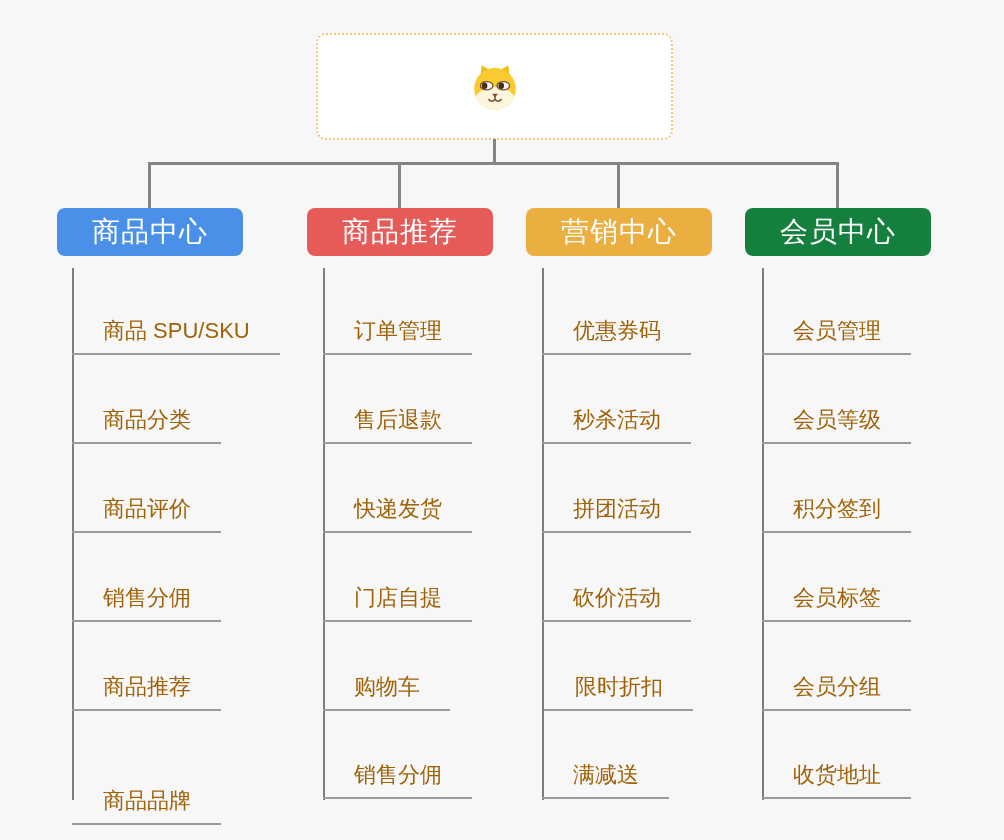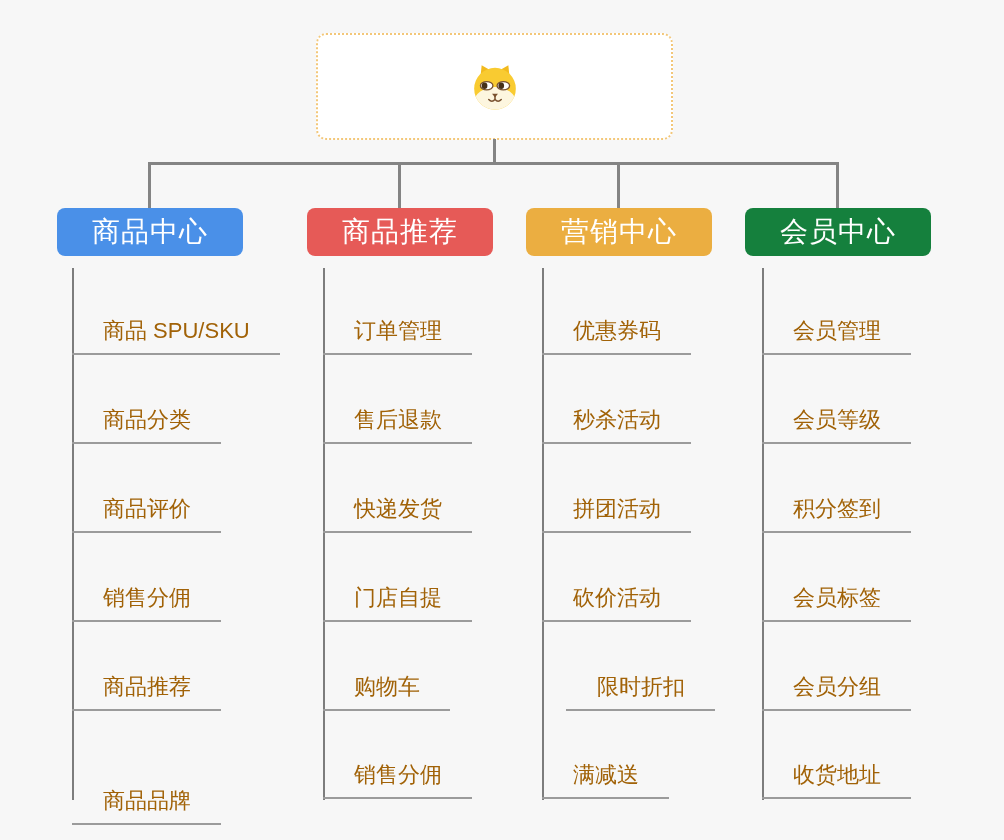--- a/index.html
+++ b/index.html
@@ -103,21 +103,21 @@
 
   <div>
     <div class="branch-box" style="left: 526px; background-color: rgb(235, 174, 65);">
       <span>营销中心</span>
     </div>
     <div class="vline" style="left:542px;top:268px;height:532px;"></div>
     <div class="item" style="left:542px;top:317px;">优惠券码</div>
     <div class="item" style="left:542px;top:406px;">秒杀活动</div>
     <div class="item" style="left:542px;top:495px;">拼团活动</div>
     <div class="item" style="left:542px;top:584px;">砍价活动</div>
-    <div class="item" style="left:566px;top:673px;">限时折扣</div>
+    <div class="item" style="left:544px;top:673px;">限时折扣</div>
     <div class="item" style="left:542px;top:761px;">满减送</div>
   </div>
 
   <div>
     <div class="branch-box" style="left: 745px; background-color: #15803d;">
       <span>会员中心</span>
     </div>
     <div class="vline" style="left:762px;top:268px;height:532px;"></div>
     <div class="item" style="left:762px;top:317px;">会员管理</div>
     <div class="item" style="left:762px;top:406px;">会员等级</div>

